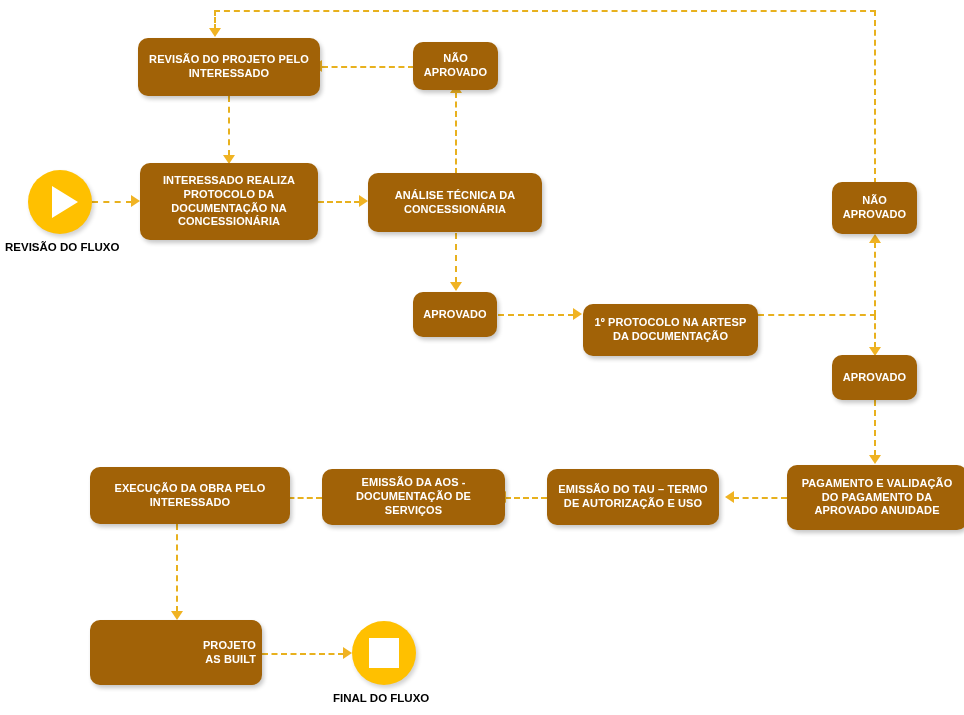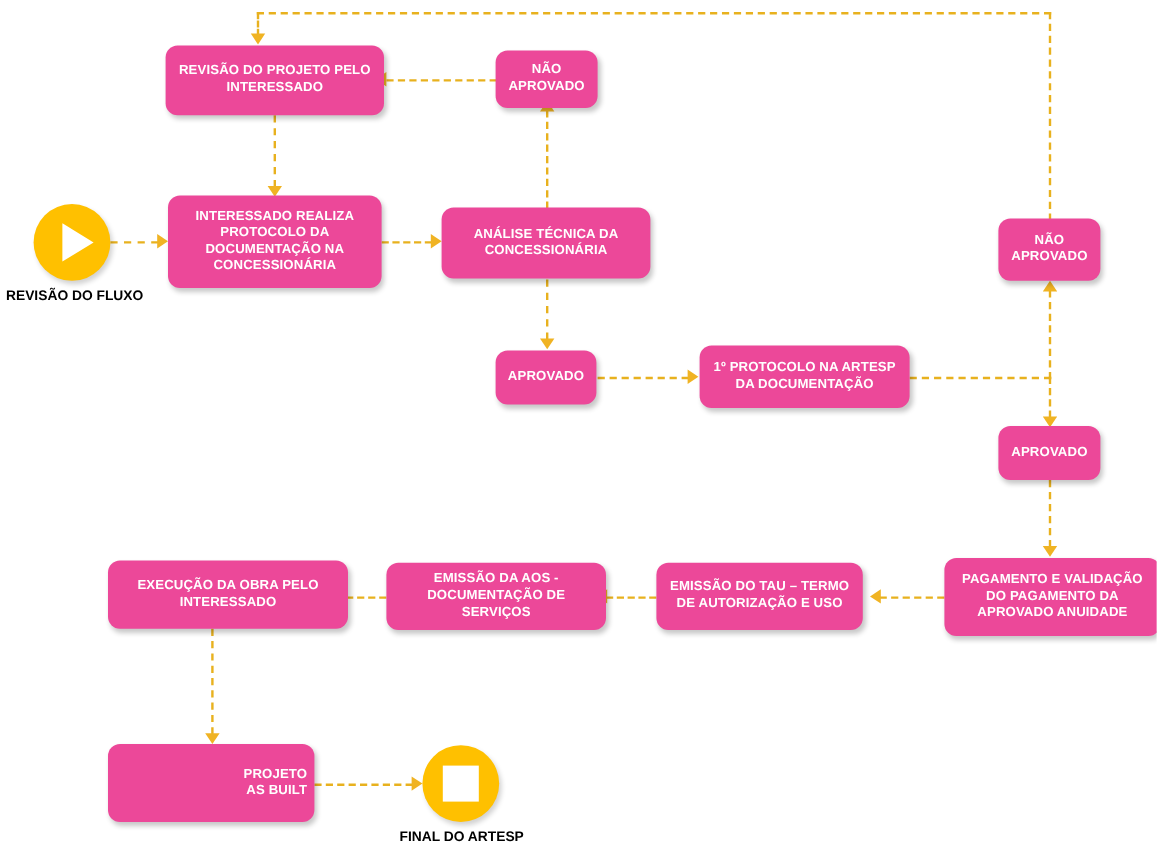--- a/index.html
+++ b/index.html
@@ -10,21 +10,21 @@
   #canvas {
     position: relative;
     width: 964px;
     height: 715px;
     background: #ffffff;
     font-family: "Liberation Sans", sans-serif;
     overflow: hidden;
   }
   .node {
     position: absolute;
-    background: #ec4899;
+    background: #a16207;
     color: #ffffff;
     border-radius: 10px;
     display: flex;
     align-items: center;
     justify-content: center;
     text-align: center;
     font-weight: bold;
     font-size: 11px;
     line-height: 1.25;
     letter-spacing: 0.1px;
@@ -159,21 +159,21 @@
   <div class="arrow right" style="left:343px; top:647px;"></div>
 
   <div class="terminator" style="left:28px; top:170px; width:64px; height:64px;">
     <span class="play-glyph"></span>
   </div>
   <div class="term-label" style="left:5px; top:241px;">REVISÃO DO FLUXO</div>
 
   <div class="terminator" style="left:352px; top:621px; width:64px; height:64px;">
     <span class="stop-glyph"></span>
   </div>
-  <div class="term-label" style="left:333px; top:692px;">FINAL DO ARTESP</div>
+  <div class="term-label" style="left:333px; top:692px;">FINAL DO FLUXO</div>
 
   <div class="node" style="left:138px; top:38px; width:182px; height:58px;">
     <span>REVISÃO DO PROJETO PELO
 INTERESSADO</span>
   </div>
 
   <div class="node" style="left:413px; top:42px; width:85px; height:48px;">
     <span>NÃO
 APROVADO</span>
   </div>
@@ -192,21 +192,21 @@
 
   <div class="node" style="left:832px; top:182px; width:85px; height:52px;">
     <span>NÃO
 APROVADO</span>
   </div>
 
   <div class="node" style="left:413px; top:292px; width:84px; height:45px;">
     <span>APROVADO</span>
   </div>
 
-  <div class="node" style="left:583px; top:288px; width:175px; height:52px;">
+  <div class="node" style="left:583px; top:304px; width:175px; height:52px;">
     <span>1º PROTOCOLO NA ARTESP
 DA DOCUMENTAÇÃO</span>
   </div>
 
   <div class="node" style="left:832px; top:355px; width:85px; height:45px;">
     <span>APROVADO</span>
   </div>
 
   <div class="node" style="left:787px; top:465px; width:180px; height:65px;">
     <span>PAGAMENTO E VALIDAÇÃO

